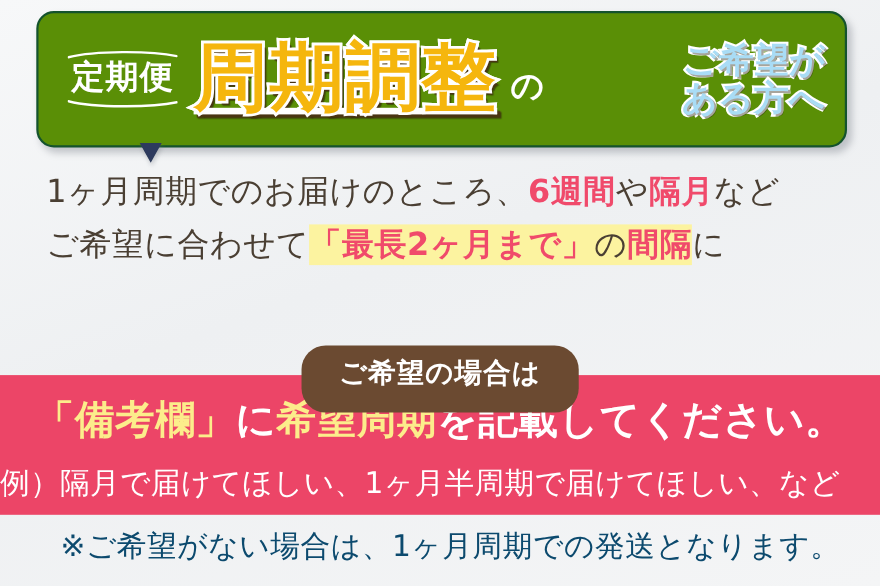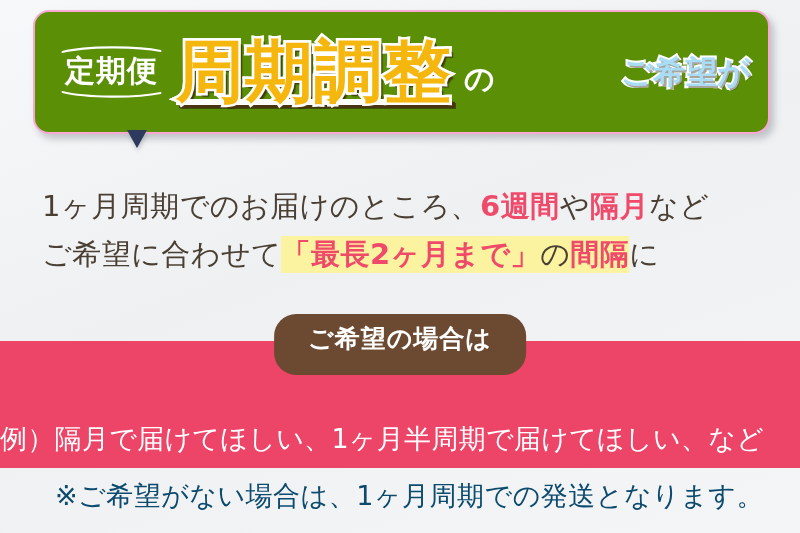--- a/index.html
+++ b/index.html
@@ -22,21 +22,21 @@
   }
 
   
   .header-bubble {
     position: absolute;
     left: 33px;
     top: 10px;
     width: 737px;
     height: 124px;
     background: #5a8f06;
-    border: 2px solid #f9a8d4;
+    border: 2px solid #14532d;
     border-radius: 16px;
     box-shadow: 4px 5px 7px rgba(120,125,135,0.40);
     box-sizing: border-box;
     overflow: visible;
   }
   .bubble-tail {
     position: absolute;
     left: 128px;
     top: 131px;
     width: 0;
@@ -139,21 +139,20 @@
     paint-order: stroke fill;
     text-shadow: 2px 2px 0 rgba(45,40,20,0.42);
   }
 
   
   .body-block {
     position: absolute;
     left: 42px;
     top: 150px;
     width: 720px;
-    margin-top: 32px;
   }
   .body-line {
     font-size: 29px;
     line-height: 48px;
     color: #4a3f33;
     white-space: nowrap;
     letter-spacing: 0.5px;
   }
   .pink-strong { color: #f04a6b; font-weight: 600; }
   .hl-yellow {
@@ -246,35 +245,37 @@
           <path d="M2,3 C40,9 120,9 158,4" fill="none" stroke="#ffffff" stroke-width="2.2" stroke-linecap="round"></path>
         </svg>
       </div>
 
       <div class="title-main">周期調整</div>
 
       <div class="title-no">の</div>
 
       <div class="header-blue">
         <span>ご希望が</span>
+        <span>ある方へ</span>
       </div>
 
     </div>
   </div>
   <div class="bubble-tail"></div>
 
   <div class="body-block">
     <div class="body-line"><span>1ヶ月周期でのお届けのところ、</span><span class="pink-strong">6週間</span><span>や</span><span class="pink-strong">隔月</span><span>など</span></div>
 
     <div class="body-line"><span>ご希望に合わせて</span><span class="pink-strong hl-yellow">「最長2ヶ月まで」</span><span class="hl-yellow">の</span><span class="pink-strong hl-yellow">間隔</span><span>に</span></div>
 
   </div>
 
   <div class="pill-badge">ご希望の場合は</div>
 
   <div class="pink-band">
+    <div class="band-main"><span class="y">「備考欄」</span><span>に</span><span class="y">希望周期</span><span>を記載してください。</span></div>
 
     <div class="band-sub">例）隔月で届けてほしい、1ヶ月半周期で届けてほしい、など</div>
   </div>
 
   <div class="footer-note">※ご希望がない場合は、1ヶ月周期での発送となります。</div>
 
 </div>
 
 </body></html>

